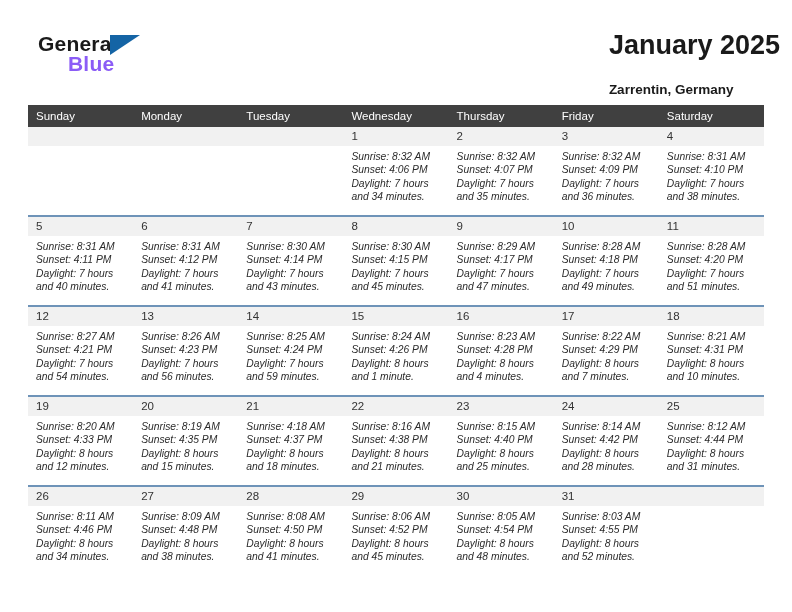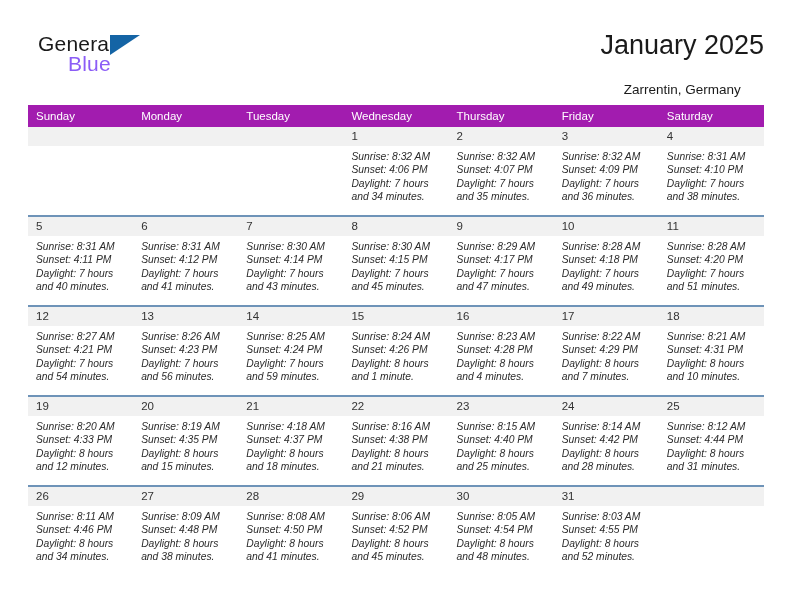--- a/index.html
+++ b/index.html
@@ -19,22 +19,23 @@
     width: 792px;
     height: 612px;
     box-sizing: border-box;
   }
 
   
   .header {
     position: absolute;
     left: 28px;
     top: 28px;
-    right: 28px;
+    right: 12px;
     height: 68px;
+    font-weight: bold;
   }
   .brand {
     position: absolute;
     left: 10px;
     top: 4px;
     width: 180px;
     height: 58px;
   }
   .brand-general {
     position: absolute;
@@ -61,21 +62,21 @@
     width: 0;
     height: 0;
     border-left: 30px solid #1464a5;
     border-bottom: 20px solid transparent;
   }
 
   .title-block {
     position: absolute;
     right: 0;
     top: 0;
-    text-align: center;
+    text-align: left;
   }
   .cal-title {
     font-size: 27px;
     color: #1a1a1a;
     line-height: 34px;
     white-space: nowrap;
   }
   .cal-sub {
     font-size: 13.5px;
     color: #1a1a1a;
@@ -87,21 +88,21 @@
   
   .cal {
     position: absolute;
     left: 28px;
     top: 105px;
     width: 736px;
     border-collapse: collapse;
     table-layout: fixed;
   }
   .cal th {
-    background: #a21caf;
+    background: #404040;
     color: #ffffff;
     font-size: 11.5px;
     font-weight: normal;
     text-align: left;
     padding: 5px 0 5px 8px;
     height: 11px;
     border: none;
   }
   .cal td {
     width: 105.14px;

